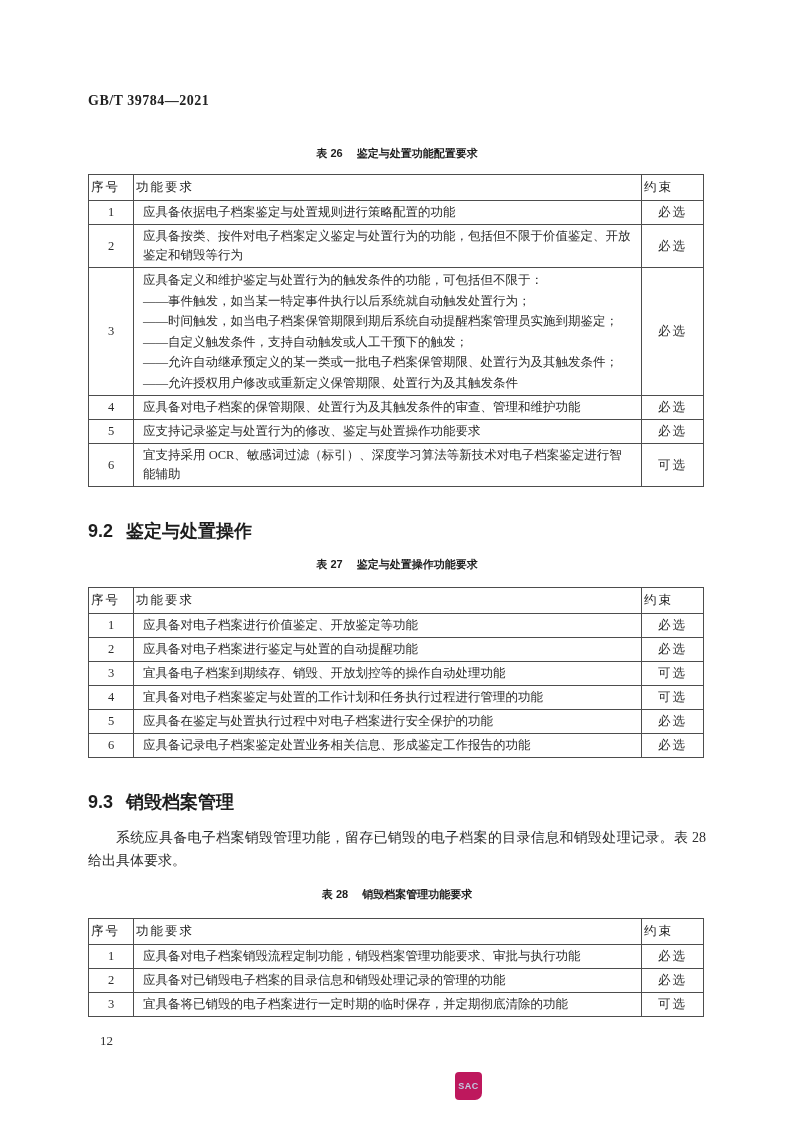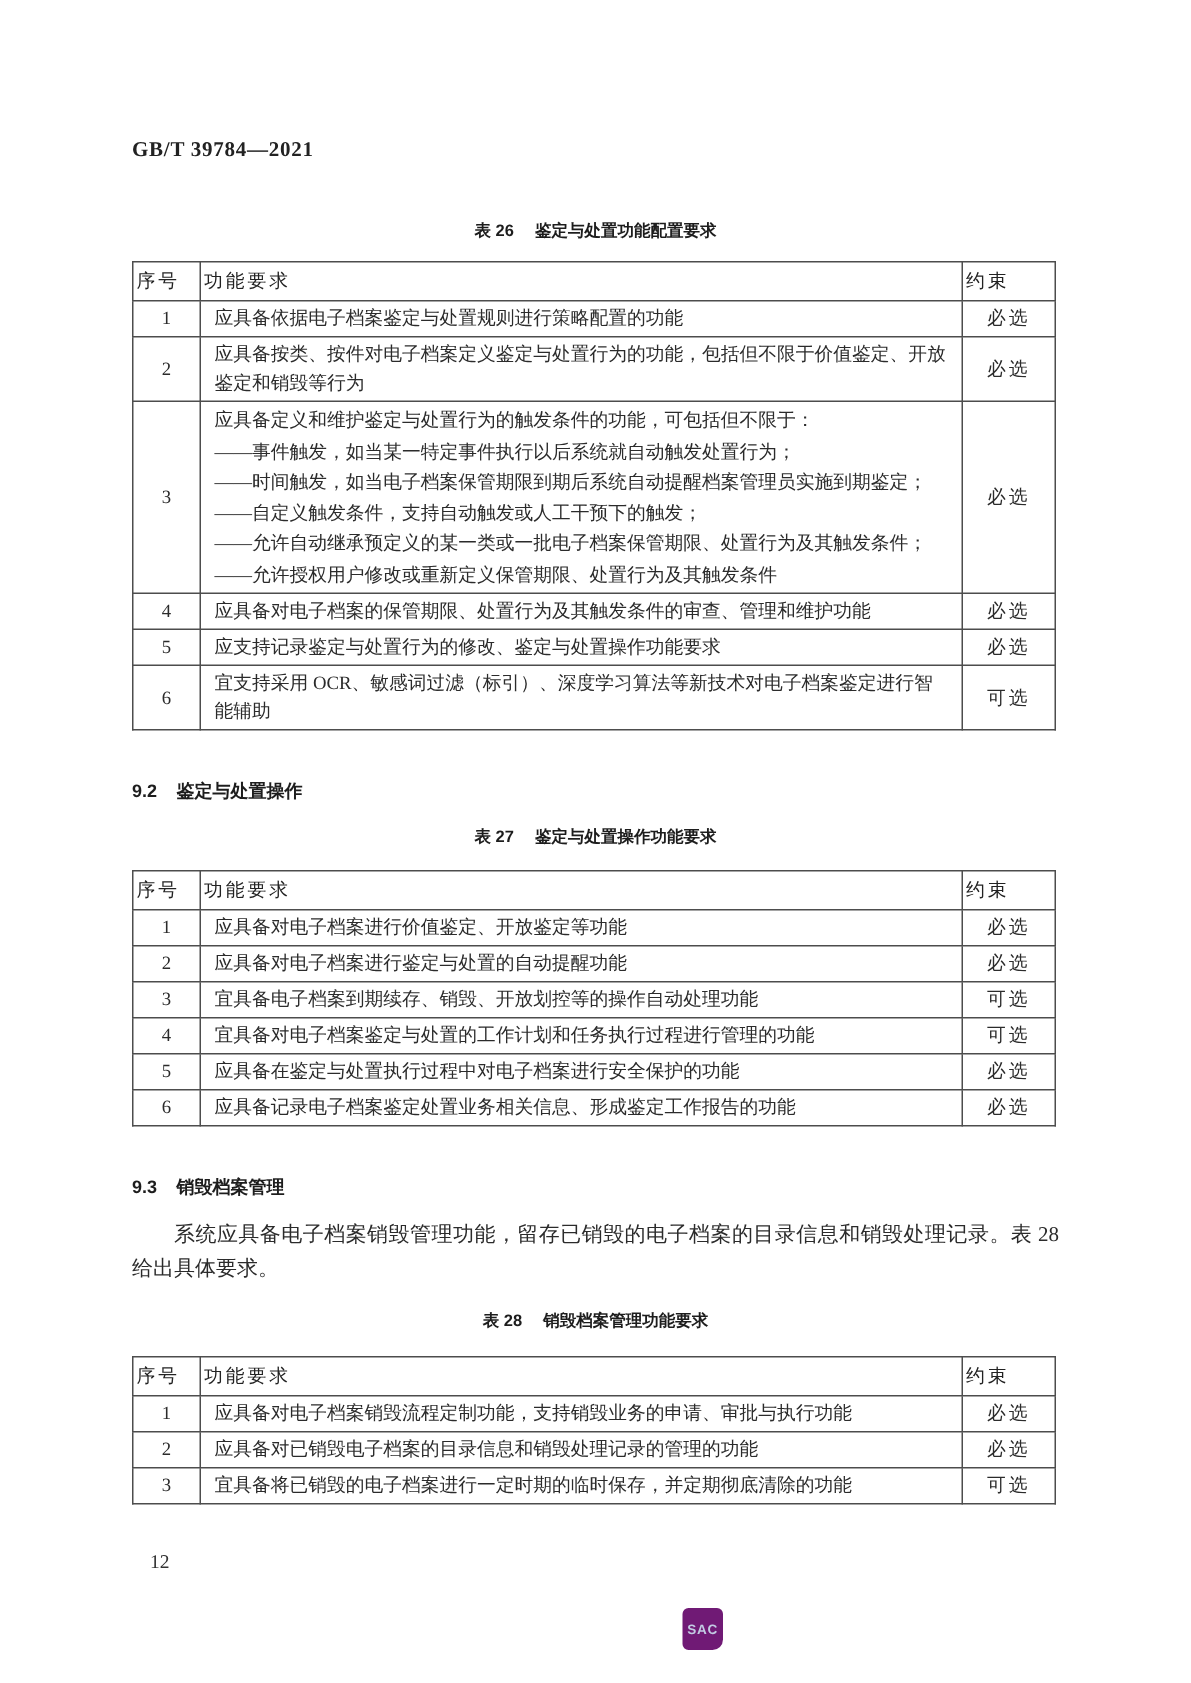--- a/index.html
+++ b/index.html
@@ -58,21 +58,21 @@
   col.c-no { width:45px; }
   col.c-req { width:508px; }
   col.c-con { width:62px; }
   td.no-cell { text-align:center; padding:2px 2px; }
   td.con-cell { text-align:center; letter-spacing:2px; padding:2px 2px; }
   td.req-cell { text-align:left; }
   td.req-cell .line { line-height:20.5px; }
   .section-heading {
     font-family:"Liberation Sans","DejaVu Sans",sans-serif;
     font-weight:bold;
-    font-size:12px;
+    font-size:18px;
     color:#1d1d1d;
     margin-top:32px;
   }
   .section-heading .h-num { margin-right:13px; }
   .body-para {
     margin-top:13px;
     font-size:14px;
     line-height:22.5px;
     text-indent:2em;
     text-align:justify;
@@ -81,21 +81,21 @@
   .page-number {
     position:absolute;
     left:100px; top:1033px;
     font-size:13px;
     color:#333;
   }
   .watermark {
     position:absolute;
     left:455px; top:1072px;
     width:27px; height:28px;
-    background:#701a75;
+    background:#be185d;
     border-radius:4px 4px 7px 4px;
     display:flex; align-items:center; justify-content:center;
     font-family:"Liberation Sans","DejaVu Sans",sans-serif;
     font-weight:bold;
     font-size:9px;
     color:#c2cbe3;
     letter-spacing:0.5px;
   }
 </style>
 </head>
@@ -231,21 +231,21 @@
           <col class="c-con">
         </colgroup>
       <tbody>
           <tr>
         <th>序号</th>
         <th>功能要求</th>
         <th>约束</th>
       </tr>
       <tr>
         <td class="no-cell">1</td>
-        <td class="req-cell">应具备对电子档案销毁流程定制功能，支持销毁业务的申请、审批与执行功能</td>
+        <td class="req-cell">应具备对电子档案销毁流程定制功能，销毁档案管理功能要求、审批与执行功能</td>
         <td class="con-cell">必选</td>
       </tr>
       <tr>
         <td class="no-cell">2</td>
         <td class="req-cell">应具备对已销毁电子档案的目录信息和销毁处理记录的管理的功能</td>
         <td class="con-cell">必选</td>
       </tr>
       <tr>
         <td class="no-cell">3</td>
         <td class="req-cell">宜具备将已销毁的电子档案进行一定时期的临时保存，并定期彻底清除的功能</td>

